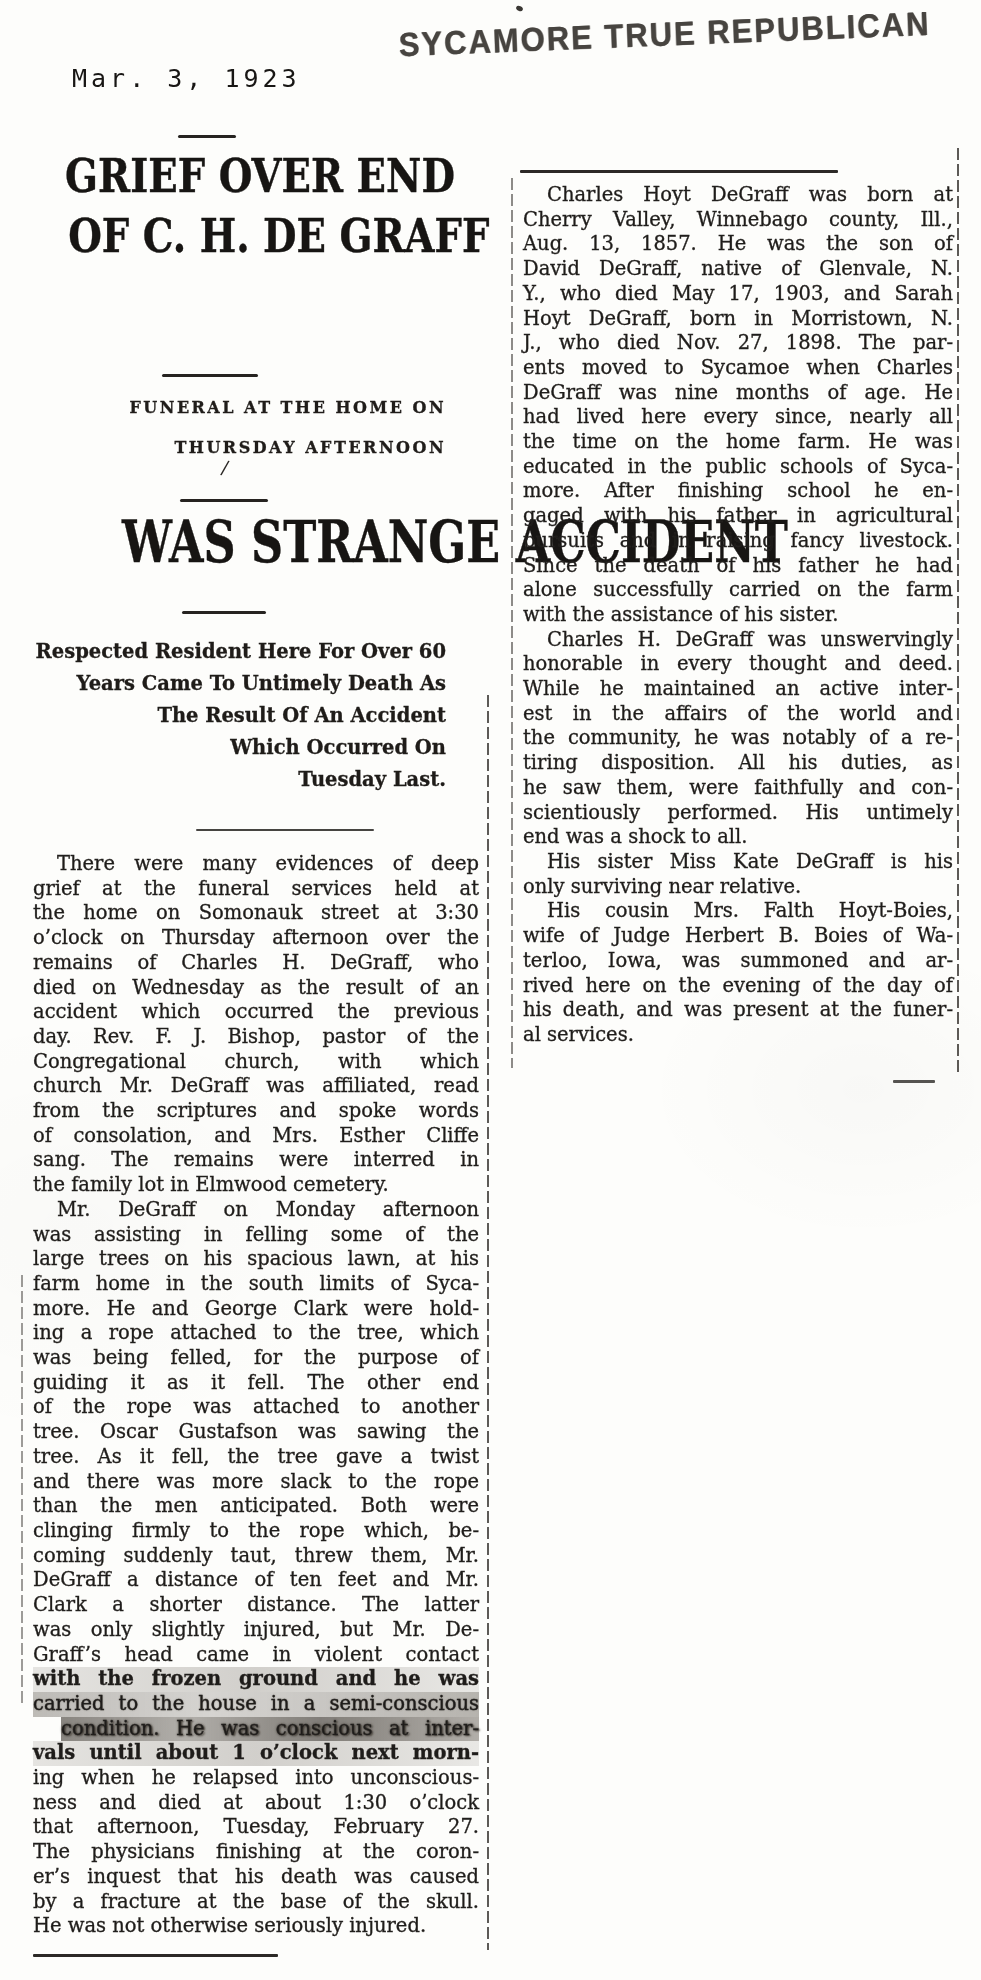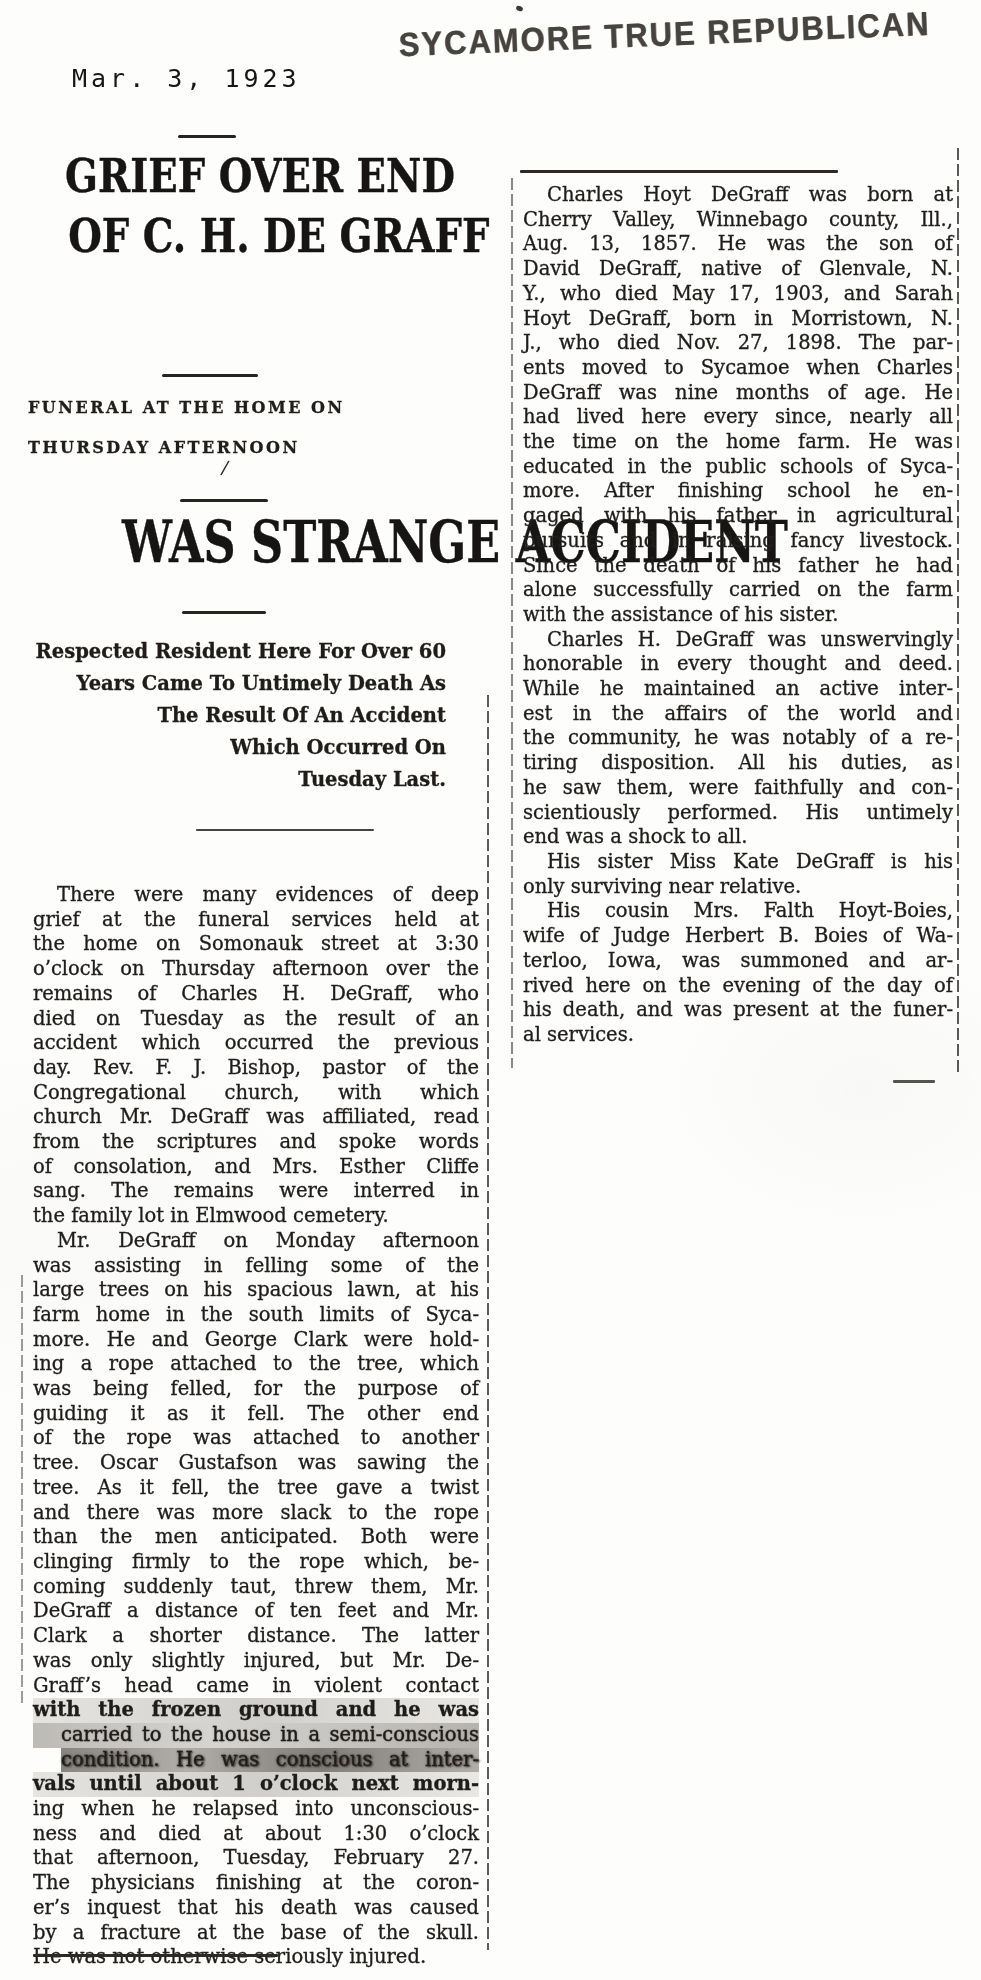--- a/index.html
+++ b/index.html
@@ -33,21 +33,21 @@
 
   
   .dateline {
     left:72px; top:64px;
     font-family:"DejaVu Sans Mono", monospace;
     font-size:25px; letter-spacing:4px; color:#181614;
   }
 
   
   .hrule { background:#262320; border-radius:2px; }
-  .headwrap { left:28px; width:418px; text-align:left; }
+  .headwrap { left:28px; width:418px; text-align:right; }
   .condense { display:inline-block; white-space:nowrap; transform:scaleX(0.84); transform-origin:center; }
   .headline-line {
     font-size:46px; font-weight:bold; line-height:60px; color:#171513;
     -webkit-text-stroke:0.4px #171513; letter-spacing:0px;
   }
   .subhead-line {
     font-size:16px; font-weight:bold; letter-spacing:2.5px; line-height:40px;
     color:#201d1a; -webkit-text-stroke:0.3px #201d1a;
   }
   .stray-mark { left:222px; top:456px; font-size:19px; color:#2a2724; transform:rotate(12deg); }
@@ -57,28 +57,28 @@
   }
   .crosshead-line .condense { transform:scaleX(0.78); }
   .deck { left:28px; top:636px; width:418px; text-align:right; }
   .deck-line {
     font-size:19.5px; font-weight:bold; line-height:32px;
     color:#1f1c19; -webkit-text-stroke:0.3px #1f1c19;
   }
 
   
   .body-col { font-size:19.5px; line-height:24.7px; color:#1e1c1a; -webkit-text-stroke:0.35px #2a2724; }
-  .left-body  { left:33px;  top:883px; width:446px; }
+  .left-body  { left:33px;  top:852px; width:446px; }
   .right-body { left:523px; top:183px; width:430px; }
   .tline { text-align:justify; text-align-last:justify; }
   .tline.first { text-indent:24px; }
   .tline.last  { text-align-last:left; }
 
   .smudge-light  { background:linear-gradient(90deg, rgba(84,76,66,.14), rgba(84,76,66,.26) 50%, rgba(84,76,66,.12));font-weight:bold; }
-  .smudge-medium { background:linear-gradient(90deg, rgba(66,59,50,.34), rgba(76,68,58,.22) 40%, rgba(66,59,50,.38)); filter:blur(.3px); text-shadow:0 0 1.5px rgba(45,40,34,.8);padding-left:28px; }
+  .smudge-medium { background:linear-gradient(90deg, rgba(66,59,50,.34), rgba(76,68,58,.22) 40%, rgba(66,59,50,.38)); filter:blur(.3px); text-shadow:0 0 1.5px rgba(45,40,34,.8); }
   .smudge-heavy  { background:linear-gradient(90deg, rgba(52,46,39,.58), rgba(64,57,48,.4) 30%, rgba(52,46,39,.62) 62%, rgba(72,64,54,.42)); filter:blur(.6px); text-shadow:0 0 2.5px rgba(40,35,29,.95), 1.5px 1px 2px rgba(52,46,38,.8);margin-left:28px; }
 
   
   .vrule {
     width:2px;
     background-image:repeating-linear-gradient(180deg, rgba(48,44,40,.78) 0 12px, rgba(48,44,40,0) 12px 16px);
   }
   .flatline { background:#2c2926; border-radius:1px; }
 </style>
 </head>
@@ -126,21 +126,21 @@
 
   <div class="abs hrule" style="left:196px; top:829px; width:178px; height:2px; opacity:.85;"></div>
 
   <div class="abs body-col left-body" id="left-body">
       <div class="para">
         <div class="tline first">There were many evidences of deep</div>
         <div class="tline">grief at the funeral services held at</div>
         <div class="tline">the home on Somonauk street at 3:30</div>
         <div class="tline">o’clock on Thursday afternoon over the</div>
         <div class="tline">remains of Charles H. DeGraff, who</div>
-        <div class="tline">died on Tuesday as the result of an</div>
+        <div class="tline">died on Wednesday as the result of an</div>
         <div class="tline">accident which occurred the previous</div>
         <div class="tline">day. Rev. F. J. Bishop, pastor of the</div>
         <div class="tline">Congregational church, with which</div>
         <div class="tline">church Mr. DeGraff was affiliated, read</div>
         <div class="tline">from the scriptures and spoke words</div>
         <div class="tline">of consolation, and Mrs. Esther Cliffe</div>
         <div class="tline">sang. The remains were interred in</div>
         <div class="tline last">the family lot in Elmwood cemetery.</div>
       </div>
       <div class="para">

